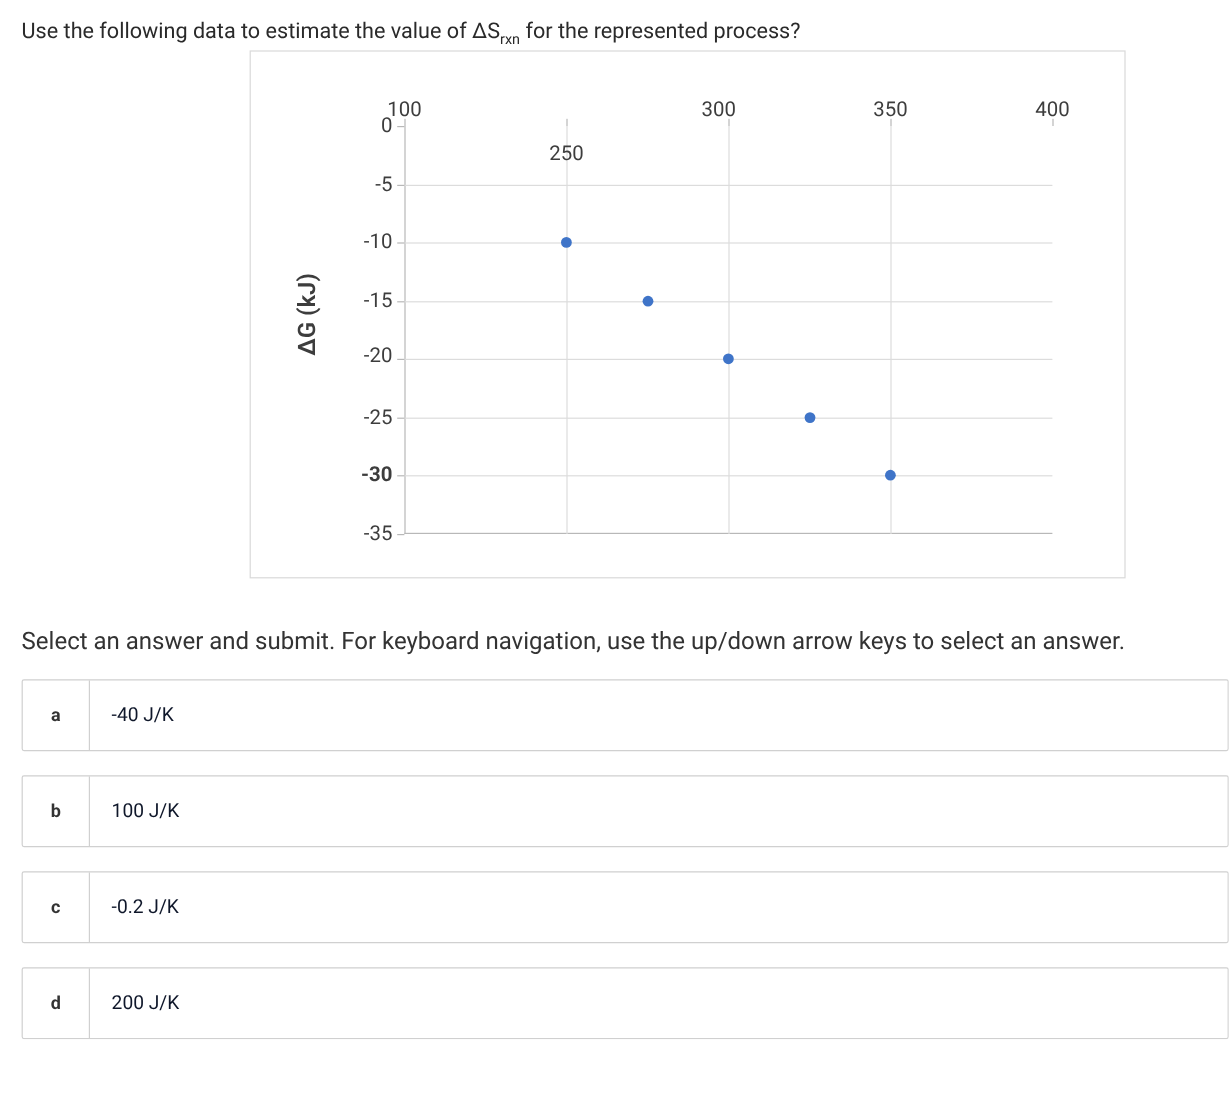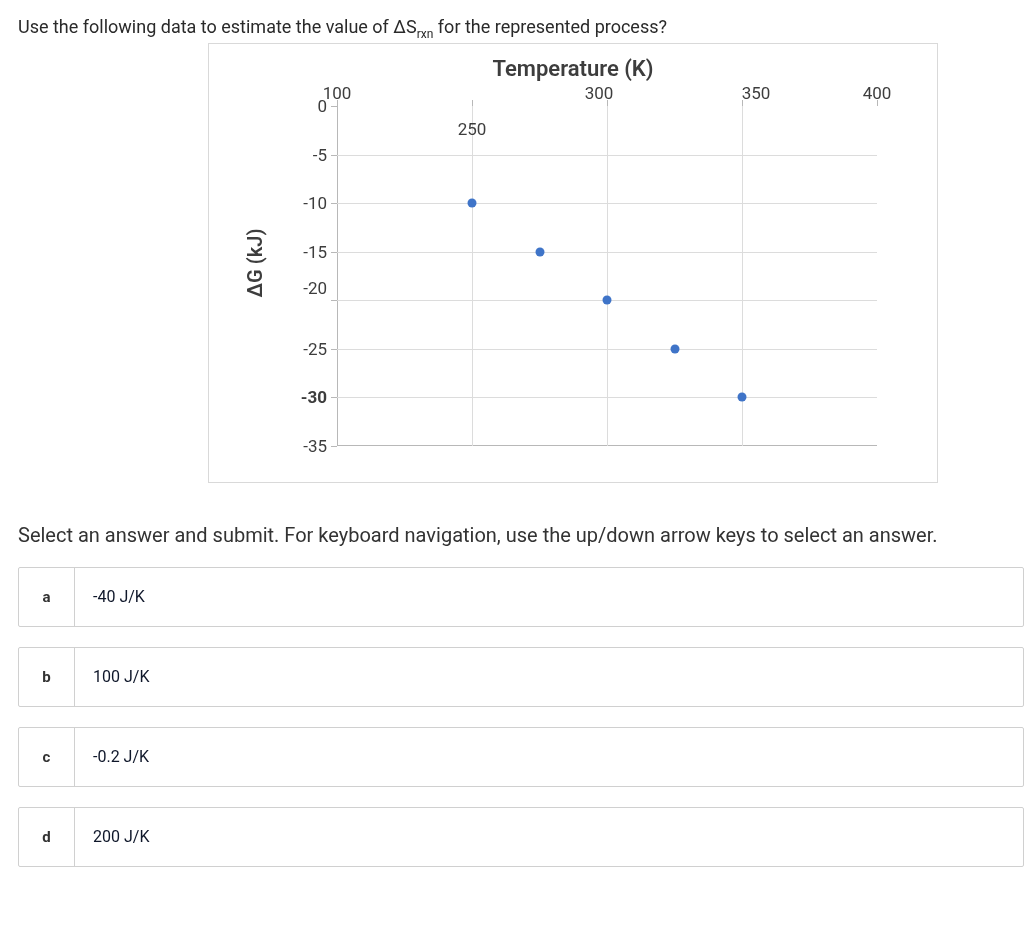--- a/index.html
+++ b/index.html
@@ -114,51 +114,50 @@
   .opt-label { padding-left: 18px; font-size: 16px; color: #0f172a; }
 </style>
 </head>
 <body>
 
 <div class="question">
   <span>Use the following data to estimate the value of </span><span class="delta">ΔS</span><span class="sub">rxn</span><span> for the represented process?</span>
 </div>
 
 <div class="chart-wrap">
-  <div class="chart-title">Temperature (K)</div>
   <div class="y-axis-label">ΔG (kJ)</div>
   <div class="plot" id="plot">
     <div class="plot-inner"></div>
   <div class="tick-mark-v" style="left: 0px;"></div>
       <div class="x-tick" style="left: 0px;">100</div>
       <div class="gridline-v" style="left: 135px;"></div>
       <div class="tick-mark-v" style="left: 135px;"></div>
       <div class="x-tick" style="left: 135px; margin-top: 36px;">250</div>
       <div class="gridline-v" style="left: 270px;"></div>
       <div class="tick-mark-v" style="left: 270px;"></div>
       <div class="x-tick" style="left: 262px;">300</div>
       <div class="gridline-v" style="left: 405px;"></div>
       <div class="tick-mark-v" style="left: 405px;"></div>
-      <div class="x-tick" style="left: 405px; margin-left: 14px;">350</div>
+      <div class="x-tick" style="left: 405px;">350</div>
       <div class="tick-mark-v" style="left: 540px;"></div>
       <div class="x-tick" style="left: 540px;">400</div>
       <div class="tick-mark-h" style="top: 0px;"></div>
       <div class="y-tick" style="top: 0px;">0</div>
       <div class="gridline-h" style="top: 48.5714px;"></div>
       <div class="tick-mark-h" style="top: 48.5714px;"></div>
       <div class="y-tick" style="top: 48.5714px;">-5</div>
       <div class="gridline-h" style="top: 97.1429px;"></div>
       <div class="tick-mark-h" style="top: 97.1429px;"></div>
       <div class="y-tick" style="top: 97.1429px;">-10</div>
       <div class="gridline-h" style="top: 145.714px;"></div>
       <div class="tick-mark-h" style="top: 145.714px;"></div>
       <div class="y-tick" style="top: 145.714px;">-15</div>
       <div class="gridline-h" style="top: 194.286px;"></div>
       <div class="tick-mark-h" style="top: 194.286px;"></div>
-      <div class="y-tick" style="top: 182px;">-20</div>
+      <div class="y-tick" style="top: 192px;">-20</div>
       <div class="gridline-h" style="top: 242.857px;"></div>
       <div class="tick-mark-h" style="top: 242.857px;"></div>
       <div class="y-tick" style="top: 242.857px;">-25</div>
       <div class="gridline-h" style="top: 291.429px;"></div>
       <div class="tick-mark-h" style="top: 291.429px;"></div>
       <div class="y-tick" style="top: 291.429px; font-weight: bold;">-30</div>
       <div class="tick-mark-h" style="top: 340px;"></div>
       <div class="y-tick" style="top: 340px;">-35</div>
       <div class="pt" style="left: 135px; top: 97.1429px;"></div>
       <div class="pt" style="left: 202.5px; top: 145.714px;"></div>

